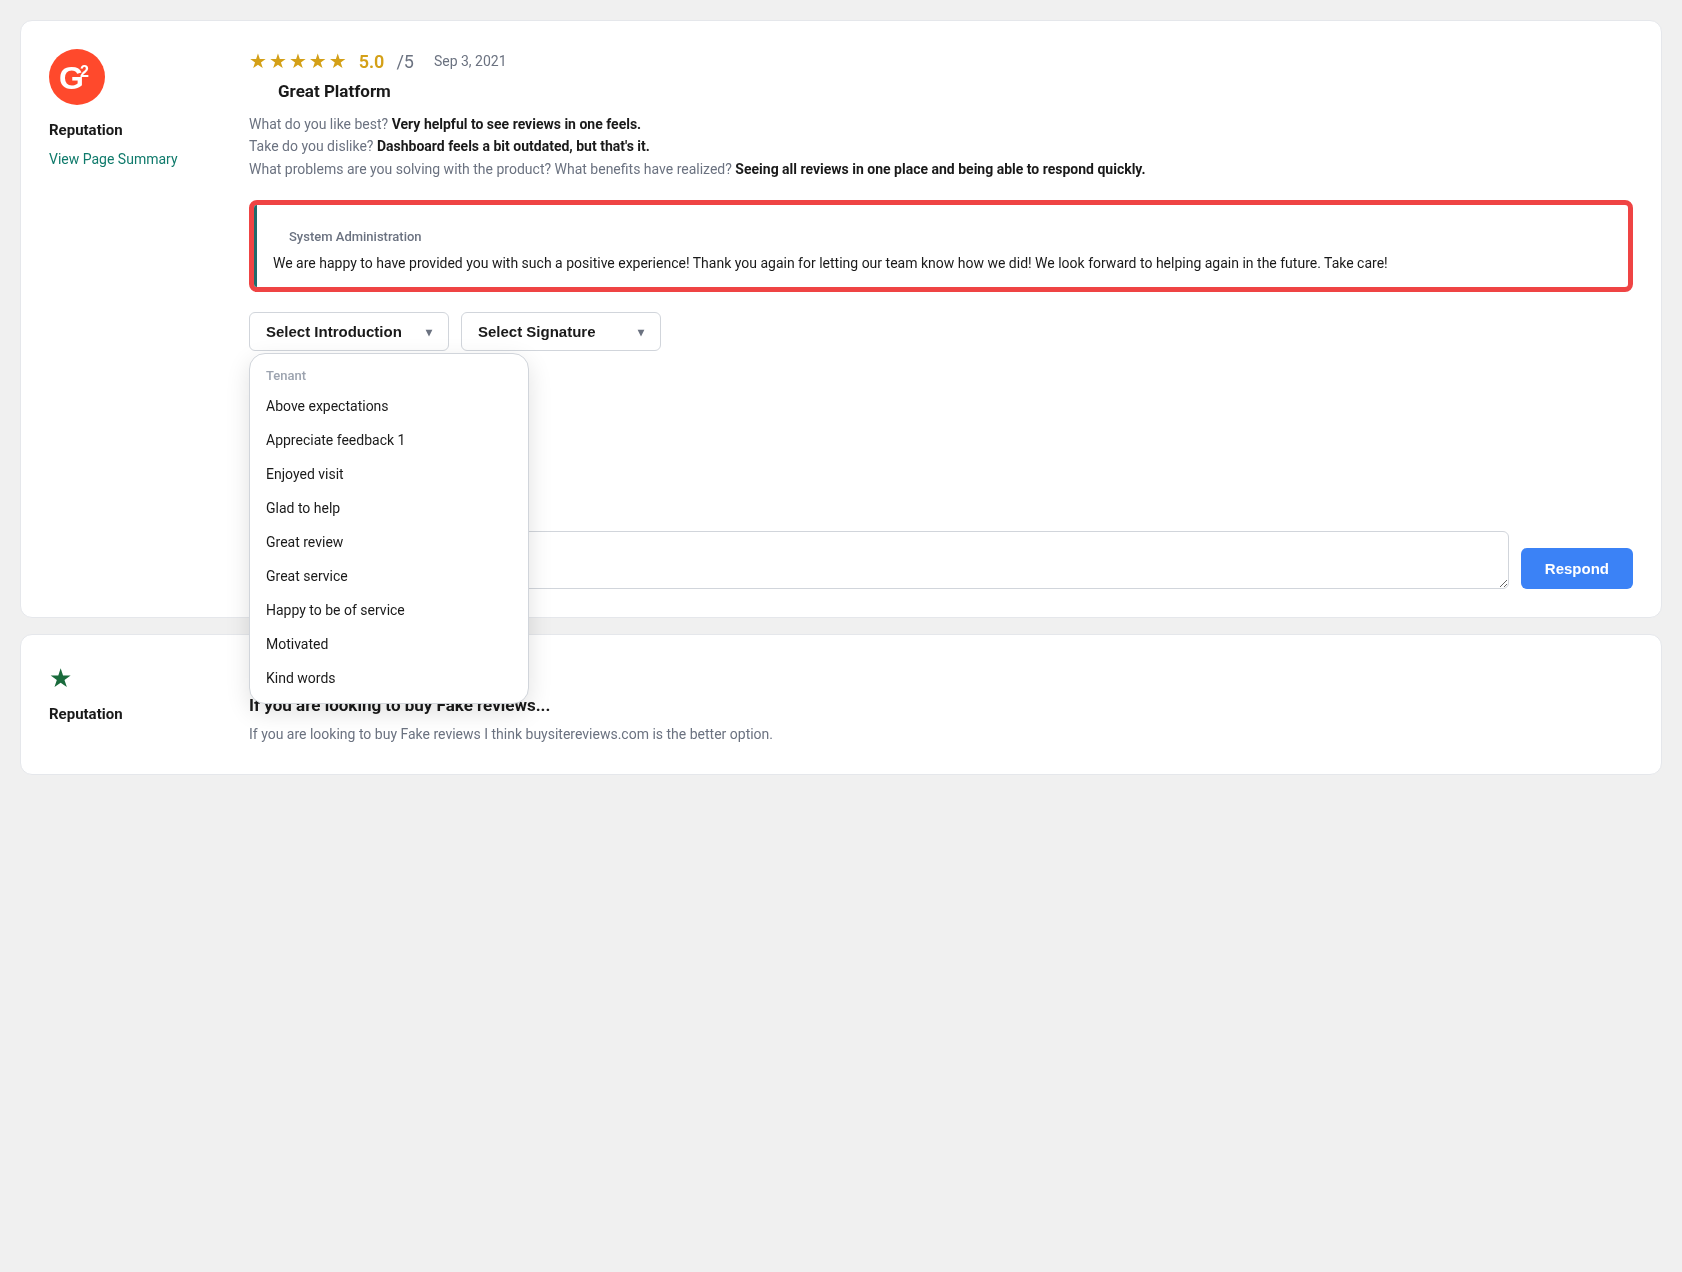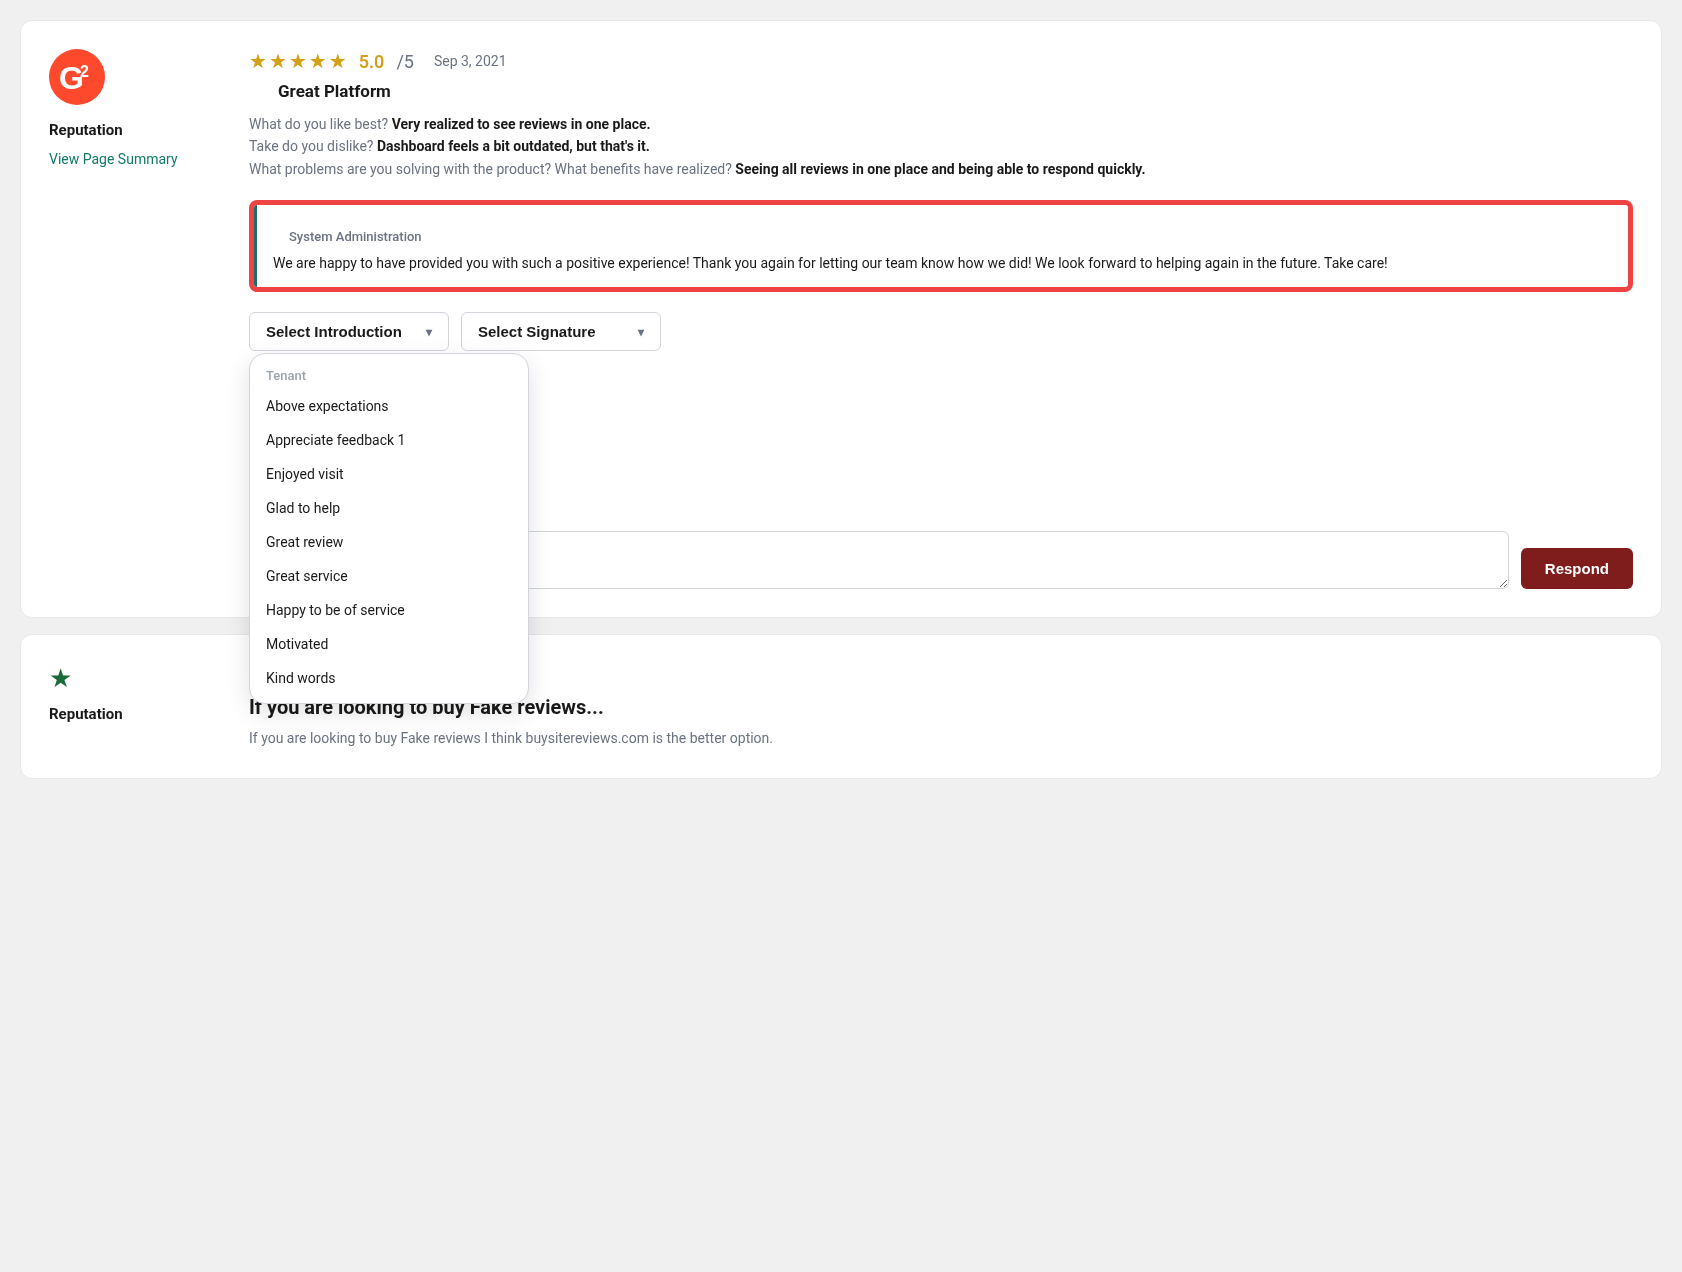--- a/index.html
+++ b/index.html
@@ -179,38 +179,38 @@
 
     .dropdown-item {
       padding: 9px 16px;
       font-size: 14px;
       color: #1a1a1a;
       cursor: pointer;
     }
 
     .respond-btn {
       padding: 12px 24px;
-      background: #7f1d1d;
+      background: #3b82f6;
       color: #fff;
       border: none;
       border-radius: 6px;
       font-size: 15px;
       font-weight: 600;
       cursor: pointer;
       white-space: nowrap;
       align-self: flex-end;
     }
 
     
     .card2-content {
       flex: 1;
     }
 
     .card2-title {
-      font-size: 20px;
+      font-size: 17px;
       font-weight: 700;
       color: #1a1a1a;
       margin-bottom: 8px;
     }
 
     .card2-body {
       font-size: 14px;
       color: #6b7280;
       line-height: 1.6;
     }
@@ -270,21 +270,21 @@
         <span class="star">★</span>
       </div>
       <span class="rating-text">5.0</span>
         <span class="rating-denom">/5</span>
       <span class="review-date">Sep 3, 2021</span>
     </div>
 
     <div class="review-title">Great Platform</div>
 
     <div class="review-body">
-      <span>What do you like best? </span><strong>Very realized to see reviews in one place.</strong><br>
+      <span>What do you like best? </span><strong>Very helpful to see reviews in one feels.</strong><br>
       <span>Take do you dislike? </span><strong>Dashboard feels a bit outdated, but that's it.</strong><br>
       <span>What problems are you solving with the product? What benefits have realized? </span><strong>Seeing all reviews in one place and being able to respond quickly.</strong>
     </div>
 
     <div class="response-box">
       <div class="response-block-left">
         <div class="response-header">System Administration</div>
         <div class="response-text" style="border-left:none; padding: 4px 0 0 0;">We are happy to have provided you with such a positive experience! Thank you again for letting our team know how we did! We look forward to helping again in the future. Take care!</div>
       </div>
     </div>

